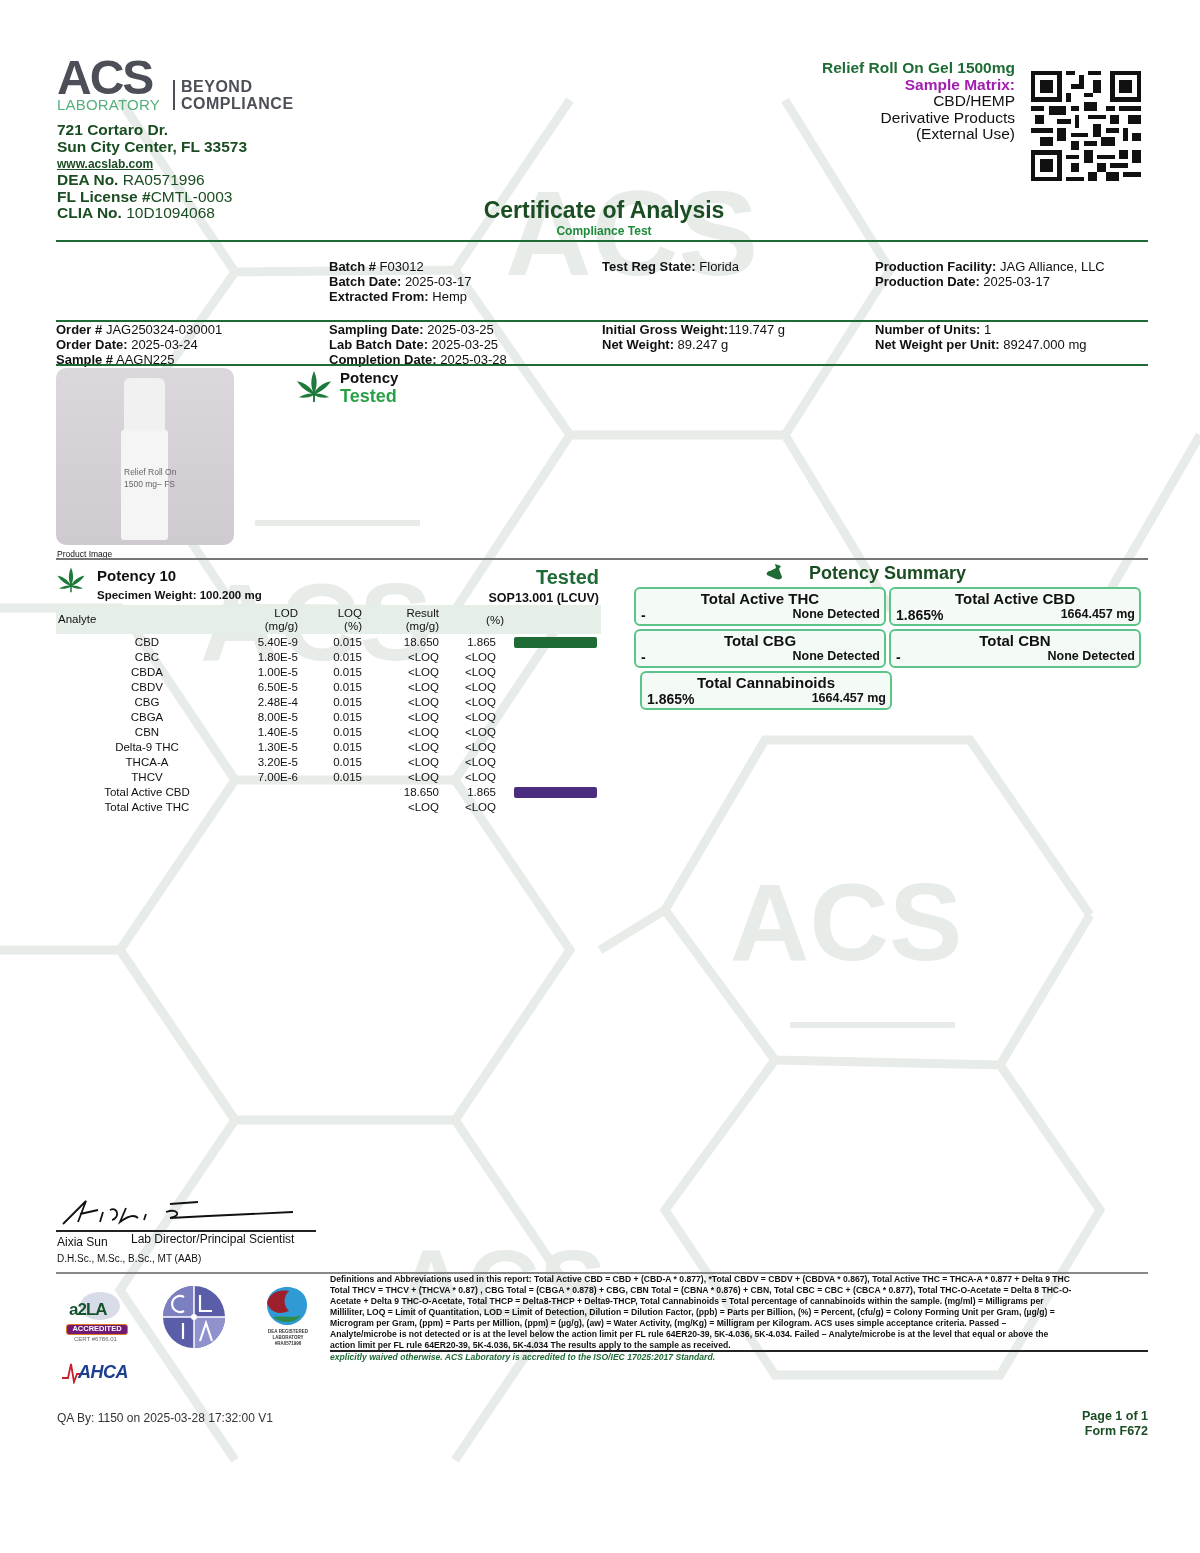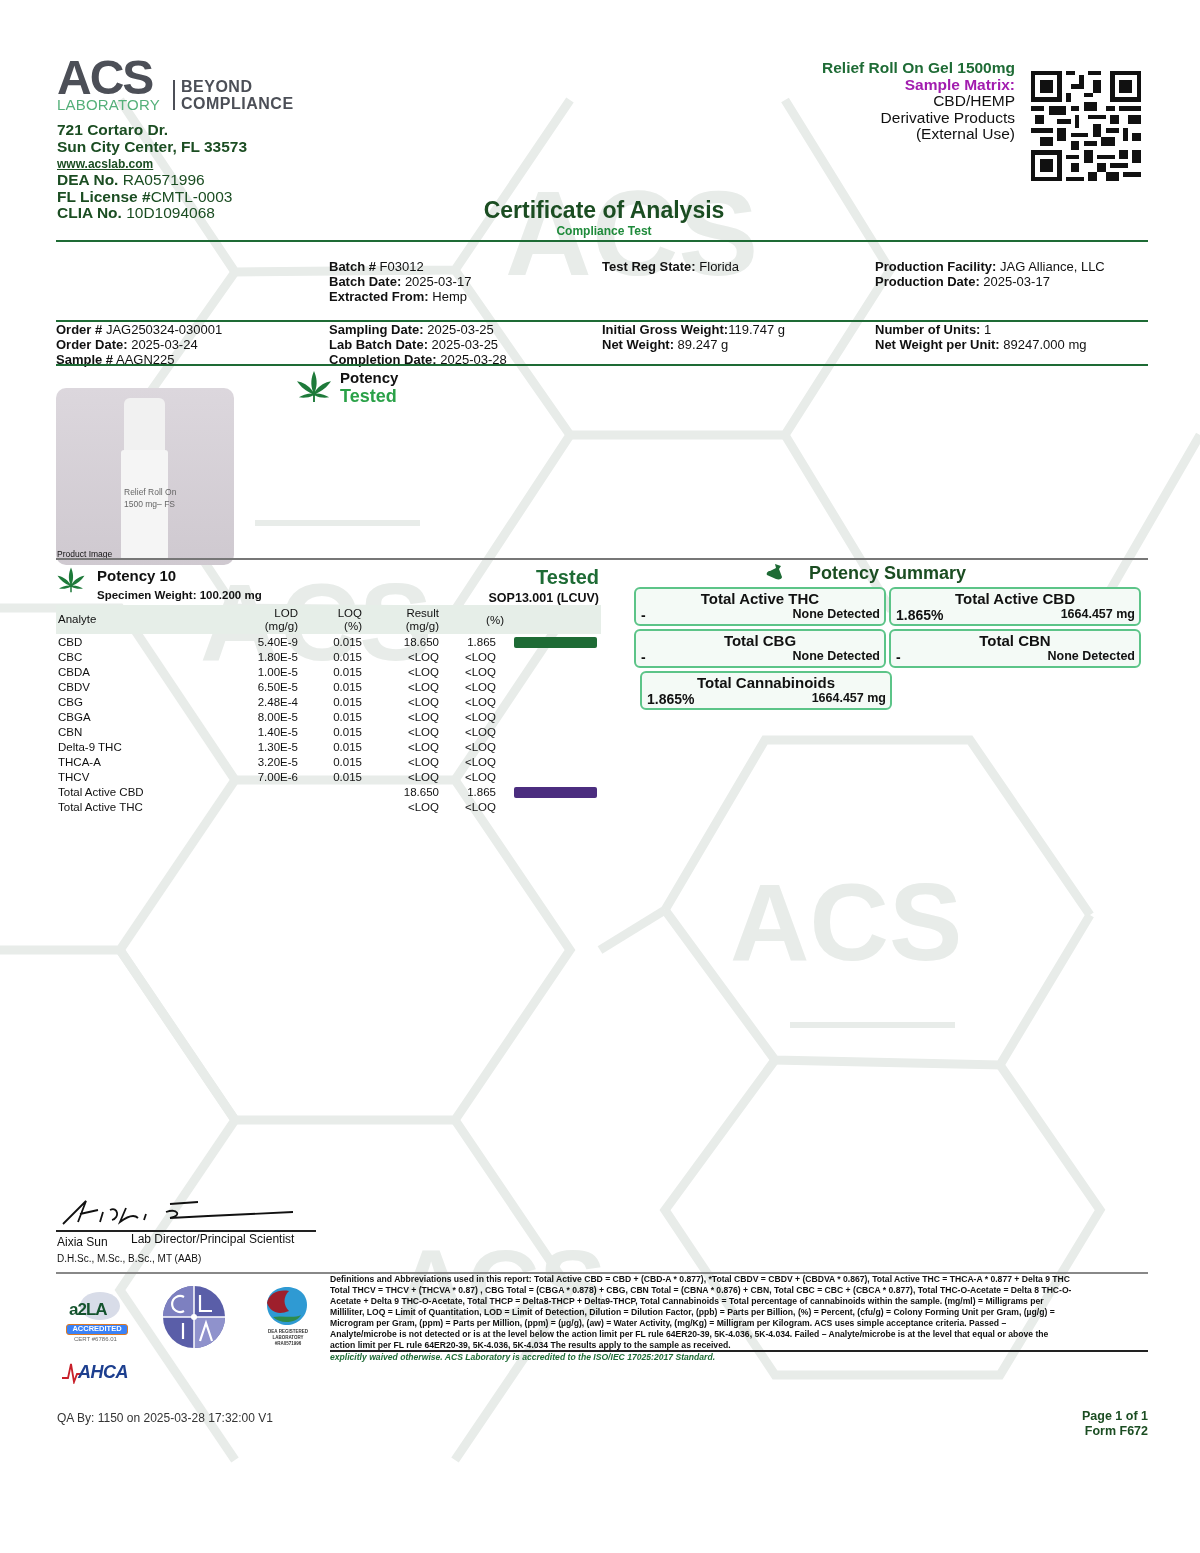--- a/index.html
+++ b/index.html
@@ -25,41 +25,41 @@
   .prod .v { color: #111; }
   .qr { left: 1031px; top: 71px; width: 110px; height: 110px; }
 
   .coa-title { left: 0; width: 1208px; top: 197px; text-align: center; font-size: 23px; font-weight: bold; color: #1b4d22; }
   .coa-sub { left: 0; width: 1208px; top: 224px; text-align: center; font-size: 12px; font-weight: bold; color: #1e8a3a; }
   .rule { left: 56px; width: 1092px; height: 2px; background: #1e6b35; }
 
   .meta { font-size: 13px; line-height: 15px; color: #111; }
   .meta .k { font-weight: bold; }
 
-  .photo { left: 56px; top: 368px; width: 178px; height: 177px; border-radius: 10px; background: linear-gradient(180deg, #dcd7dd 0%, #cfc9d0 100%); overflow: hidden; margin-top: 20px; }
+  .photo { left: 56px; top: 368px; width: 178px; height: 177px; border-radius: 10px; background: linear-gradient(180deg, #dcd7dd 0%, #cfc9d0 100%); overflow: hidden; }
   .bottle-cap { position: absolute; left: 68px; top: 10px; width: 41px; height: 58px; background: #f1f1f1; border-radius: 6px 6px 2px 2px; }
   .bottle { position: absolute; left: 65px; top: 62px; width: 47px; height: 110px; background: #f5f5f5; border-radius: 3px; }
   .bottle-label { position: absolute; left: 3px; top: 36px; font-size: 8.5px; color: #666; line-height: 12px; white-space: nowrap; }
   .prod-img-cap { left: 57px; top: 549px; font-size: 8.5px; color: #111; }
   .rule-gray { left: 56px; width: 1092px; height: 1.5px; background: #777; }
 
   .leaf { width: 38px; height: 34px; }
   .pot-badge { left: 340px; top: 368px; font-size: 15px; font-weight: bold; color: #111; line-height: 19px; }
   .pot-badge .t { color: #2aa148; font-size: 18px; }
 
   
   .p10 { left: 97px; top: 567px; font-size: 15px; font-weight: bold; }
   .spec { left: 97px; top: 589px; font-size: 11.5px; font-weight: bold; }
   .tested { left: 400px; width: 199px; top: 566px; text-align: right; font-size: 20px; font-weight: bold; color: #1e6b35; }
   .sop { left: 400px; width: 199px; top: 591px; text-align: right; font-size: 12.5px; font-weight: bold; color: #111; }
   .thead { left: 56px; top: 605px; width: 545px; height: 29px; background: #e6eee8; font-size: 11.5px; }
   .th { position: absolute; text-align: right; line-height: 13px; }
   table.pt { position: absolute; left: 56px; top: 635px; width: 545px; border-collapse: collapse; font-size: 11.5px; }
   table.pt td { height: 15px; padding: 0; line-height: 15px; white-space: nowrap; }
-  .c-an { width: 180px; padding-left: 2px !important; }
+  .c-an { width: 180px; padding-left: 2px !important; text-align: center; }
   .c-lod { width: 62px; text-align: right; }
   .c-loq { width: 64px; text-align: right; }
   .c-res { width: 77px; text-align: right; }
   .c-pct { width: 57px; text-align: right; }
   .c-bar { width: 105px; padding-left: 18px !important; }
   .bar { display: inline-block; width: 83px; height: 11px; border-radius: 2px; vertical-align: middle; }
 
   
   .sum-title { left: 764px; top: 563px; font-size: 18px; font-weight: bold; color: #1b4d22; }
   .card { position: absolute; width: 252px; height: 39px; border: 2px solid #5cc488; border-radius: 6px; background: #f4faf6; }
@@ -410,21 +410,21 @@
 </svg>
 <div class="layer sig-line"></div>
 <div class="layer sig-name">Aixia Sun</div>
 <div class="layer sig-role">Lab Director/Principal Scientist</div>
 <div class="layer sig-cred">D.H.Sc., M.Sc., B.Sc., MT (AAB)</div>
 <div class="layer foot-rule1"></div>
 
 <div class="layer" style="left:66px;top:1292px;width:64px;height:50px">
   <div style="position:absolute;left:14px;top:0;width:40px;height:28px;border-radius:50%;background:#d8dce8"></div>
   <div style="position:absolute;left:3px;top:8px;font-size:17px;font-weight:bold;color:#14532d;letter-spacing:-1px">a2LA</div>
-  <div style="position:absolute;left:0;top:32px;width:62px;height:11px;border:1.5px solid #e07a20;border-radius:3px;background:#3b82f6;color:#fff;font-size:7.5px;font-weight:bold;text-align:center;line-height:8px">ACCREDITED</div>
+  <div style="position:absolute;left:0;top:32px;width:62px;height:11px;border:1.5px solid #e07a20;border-radius:3px;background:#701a75;color:#fff;font-size:7.5px;font-weight:bold;text-align:center;line-height:8px">ACCREDITED</div>
   <div style="position:absolute;left:8px;top:44px;font-size:6px;color:#666">CERT #6786.01</div>
 </div>
 <svg class="layer" style="left:162px;top:1285px;width:64px;height:64px" viewBox="0 0 64 64">
   <circle cx="32" cy="32" r="31" fill="#5a5ea8"></circle>
   <path d="M32 32 L63 32 A31 31 0 0 1 32 63 Z" fill="#8f92cc"></path>
   <path d="M32 32 L1 32 A31 31 0 0 1 32 1 Z" fill="#7d80c0"></path>
   <line x1="1" y1="32" x2="63" y2="32" stroke="#fff" stroke-width="1.5"></line>
   <line x1="32" y1="1" x2="32" y2="63" stroke="#fff" stroke-width="1.5"></line>
   <circle cx="32" cy="32" r="3" fill="#fff"></circle>
   <g stroke="#fff" stroke-width="2.2" fill="none">

